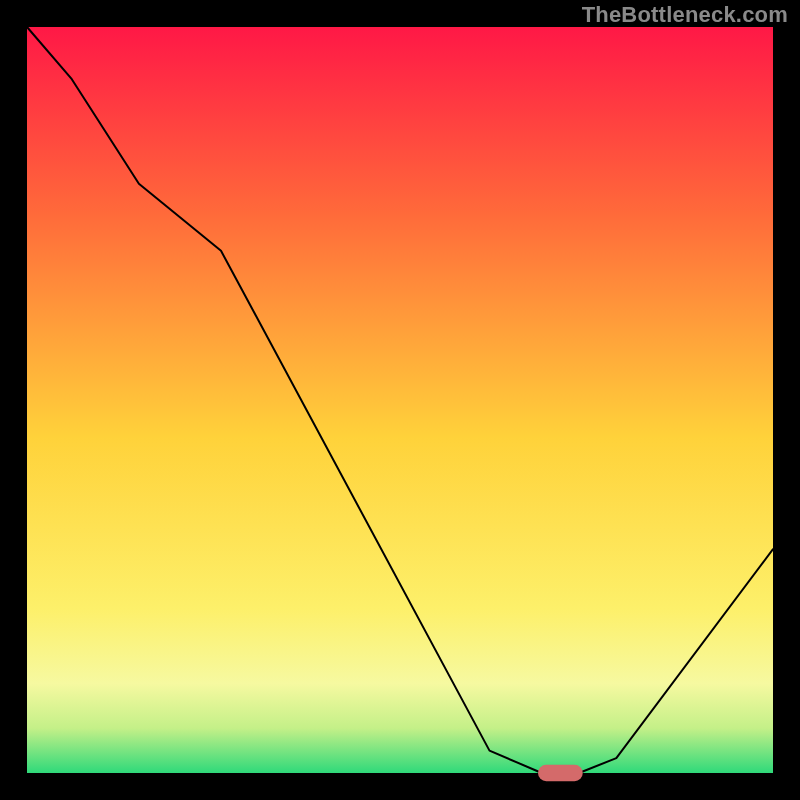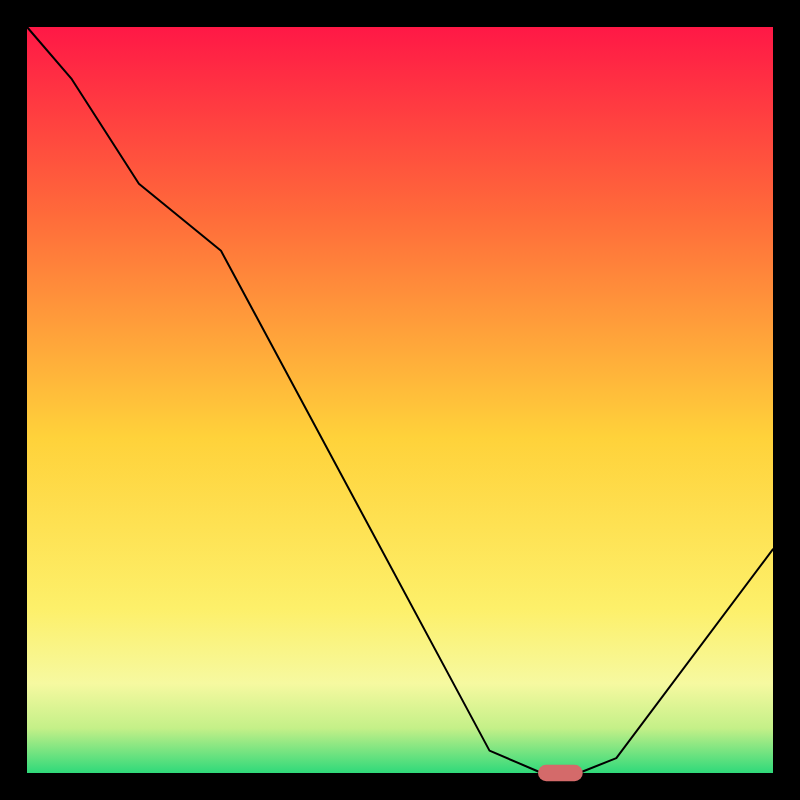--- a/index.html
+++ b/index.html
@@ -29,20 +29,21 @@
   svg.plot {
     position: absolute;
     left: 0;
     top: 0;
   }
 </style>
 </head>
 <body>
 
 <div class="stage">
+  <div class="watermark">TheBottleneck.com</div>
 
   <svg class="plot" width="800" height="800">
     <defs>
       <linearGradient id="bg-grad" x1="0" y1="0" x2="0" y2="1">
           <stop offset="0%" stop-color="#ff1846"></stop>
           <stop offset="25%" stop-color="#ff6a3a"></stop>
           <stop offset="55%" stop-color="#ffd23a"></stop>
           <stop offset="78%" stop-color="#fdf06a"></stop>
           <stop offset="88%" stop-color="#f6f9a0"></stop>
           <stop offset="94%" stop-color="#c4f088"></stop>

